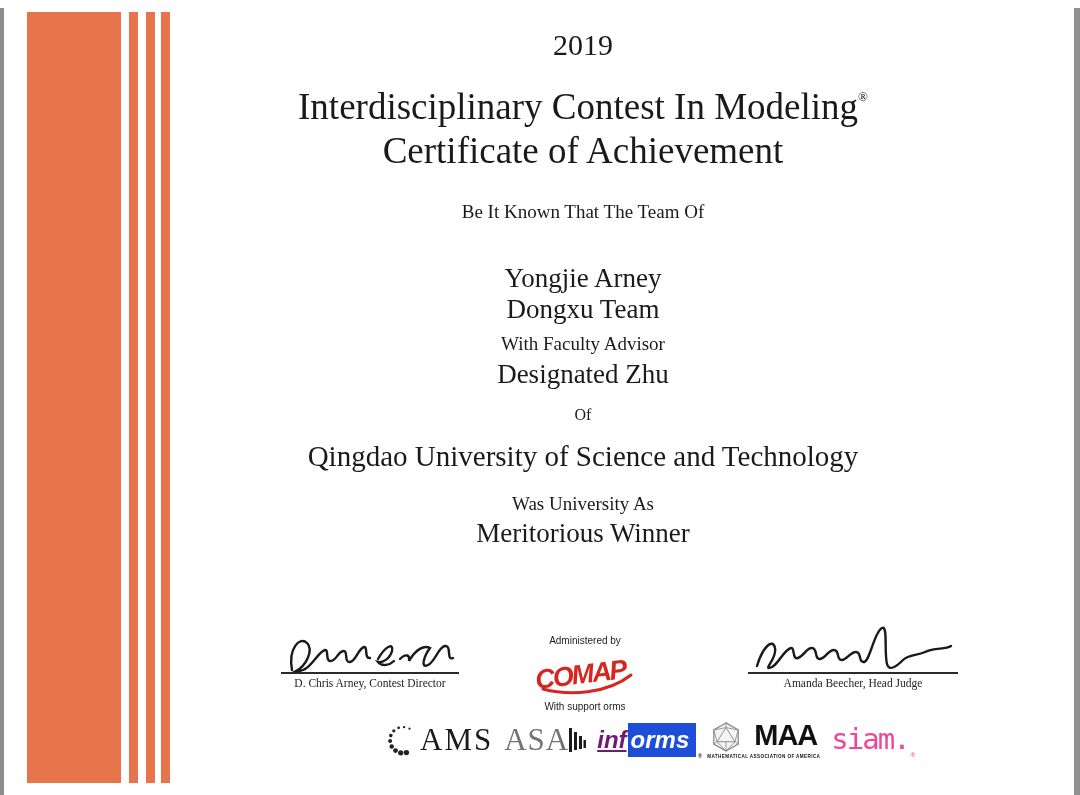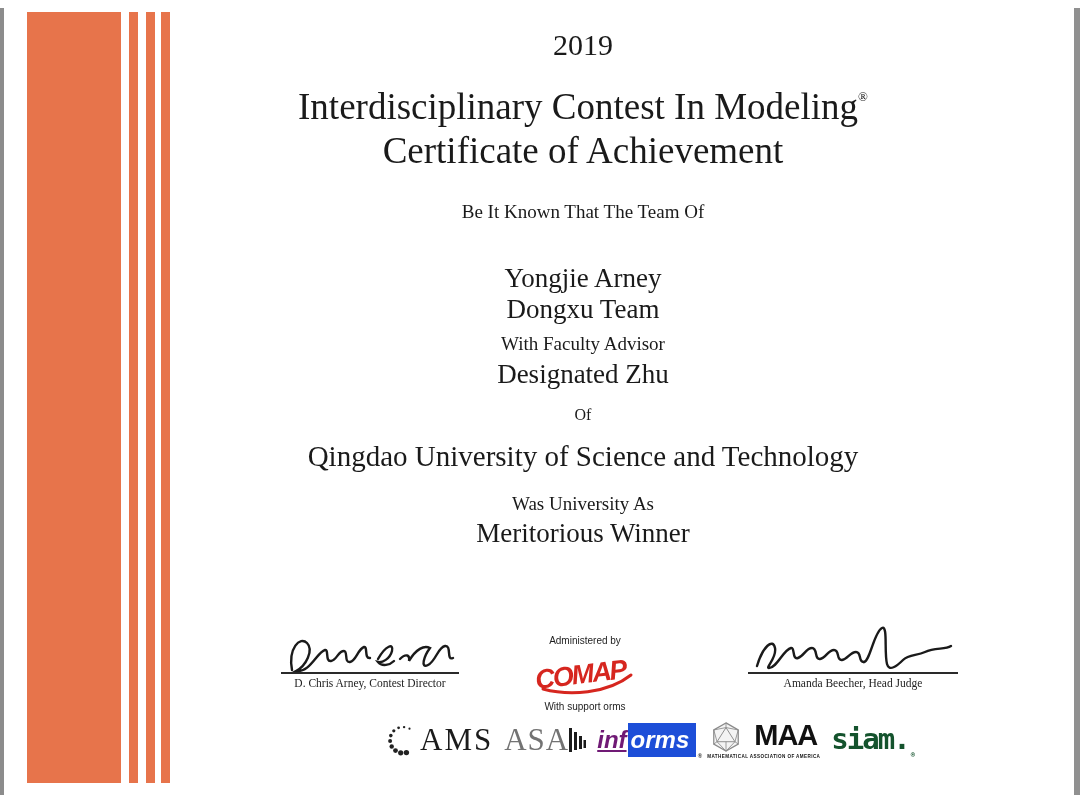--- a/index.html
+++ b/index.html
@@ -62,22 +62,22 @@
            font-style:italic;font-size:24px;align-items:stretch;position:relative;}
   .informs .inf{color:#701a75;padding:3px 1px 3px 0;text-decoration:underline;}
   .informs .orms{background:#1d4ed8;color:#ffffff;padding:3px 7px 3px 3px;}
   .informs .reg{position:absolute;right:-6px;bottom:-2px;font-size:6px;font-style:normal;color:#333;}
   .maa{display:flex;flex-direction:column;align-items:center;}
   .maa-top{display:flex;align-items:flex-start;gap:12px;}
   .maa-text{font-family:"Liberation Sans","DejaVu Sans",sans-serif;font-weight:bold;
             font-size:29px;letter-spacing:-1px;color:#111;line-height:29px;}
   .maa-caption{font-family:"Liberation Sans","DejaVu Sans",sans-serif;font-weight:bold;
                font-size:4.6px;letter-spacing:0.4px;color:#111;margin-top:1px;}
-  .siam{font-family:"DejaVu Sans Mono","Liberation Mono",monospace;font-weight:bold;
-        font-size:29px;letter-spacing:-2px;color:#14532d;position:relative;}
+  .siam{font-family:"DejaVu Sans Mono","Liberation Mono",monospace;font-weight:normal;
+        font-size:29px;letter-spacing:-2px;color:#ec4899;position:relative;}
   .siam .reg{font-size:7px;letter-spacing:0;vertical-align:-8px;margin-left:2px;}
 </style>
 </head>
 <body>
 
 <div class="page">
 
   <div class="edge left"></div>
   <div class="edge right"></div>
 

